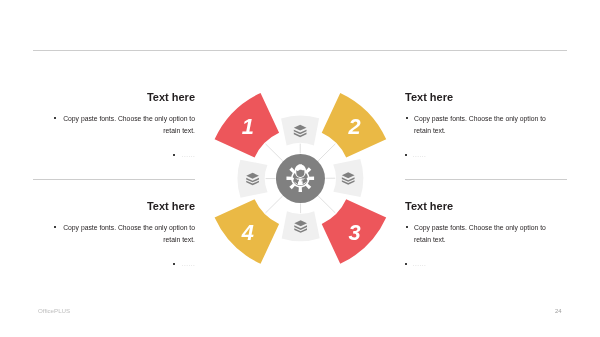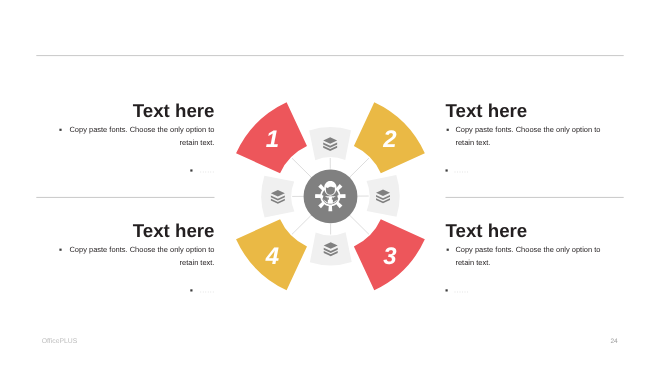--- a/index.html
+++ b/index.html
@@ -1,20 +1,20 @@
 <!DOCTYPE html>
 <html><head>
 <meta charset="utf-8">
 <style>
   html,body{margin:0;padding:0;background:#fff;}
   body{width:600px;height:337px;font-family:"Liberation Sans",sans-serif;overflow:hidden;}
   .slide{position:relative;width:600px;height:337px;background:#ffffff;overflow:hidden;}
   .rule{position:absolute;height:1px;background:#cdcdcd;}
   .block{position:absolute;}
-  .title{font-weight:bold;font-size:17px;color:#231f20;line-height:1;white-space:nowrap;}
+  .title{font-weight:bold;font-size:11px;color:#231f20;line-height:1;white-space:nowrap;}
   .para{font-size:6.8px;color:#231f20;line-height:1.72;}
   .dot{position:absolute;width:2px;height:2px;background:#3d3d3d;}
   .faint{color:#e0e0e0;font-size:6.8px;line-height:1;position:relative;top:3.5px;}
   .brand{position:absolute;font-size:6.2px;color:#bdbdbd;}
   .pageno{position:absolute;font-size:5.9px;color:#9d9d9d;}
   svg.diagram{position:absolute;left:0;top:0;width:600px;height:337px;}
   .numtext{font-weight:bold;font-style:italic;font-size:21.8px;fill:#ffffff;
            text-anchor:middle;dominant-baseline:central;}
 </style>
 </head>

